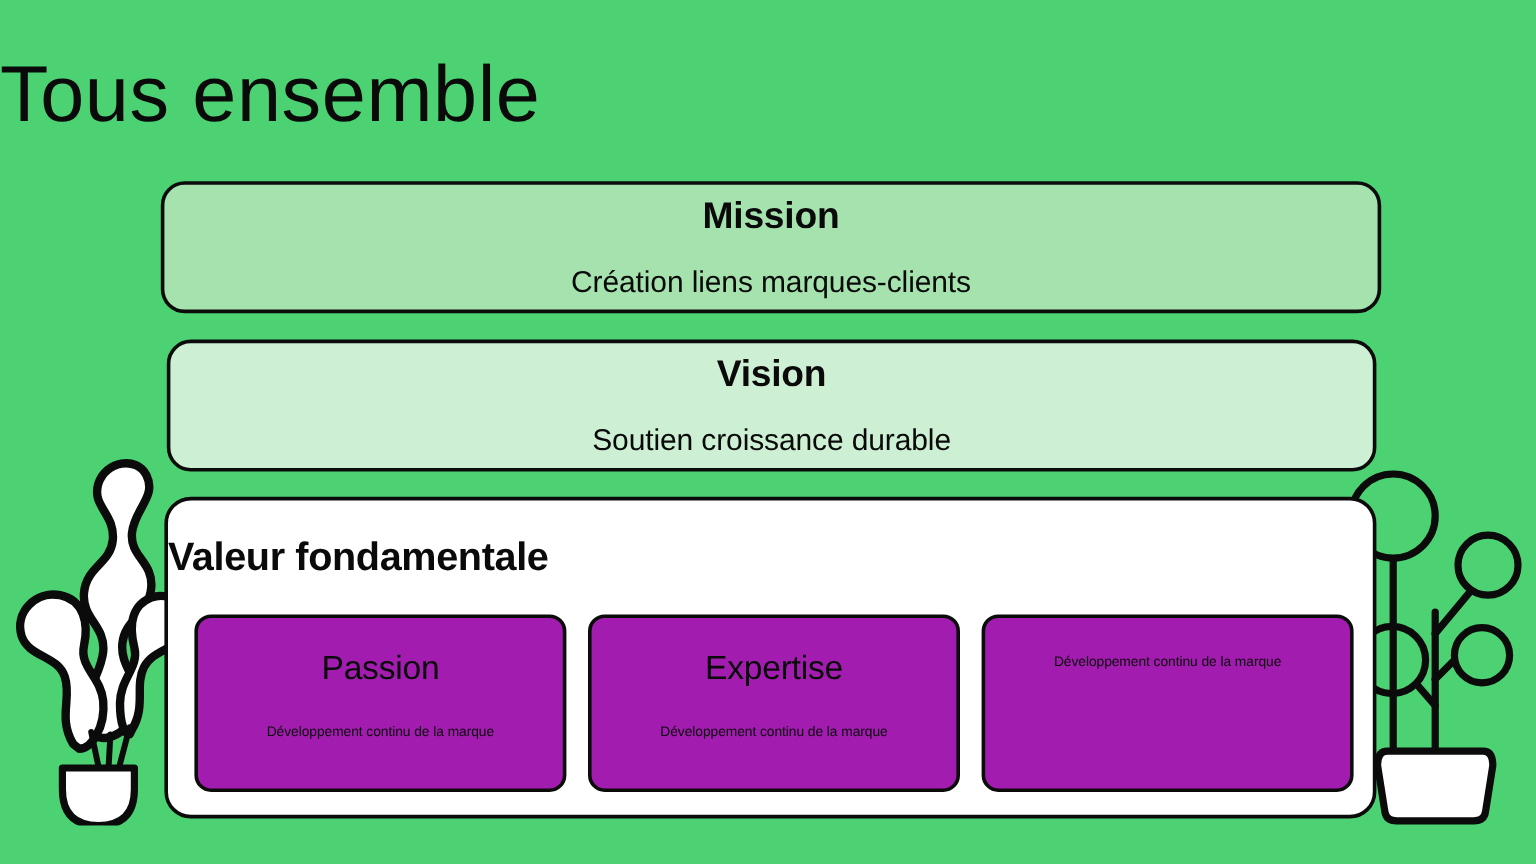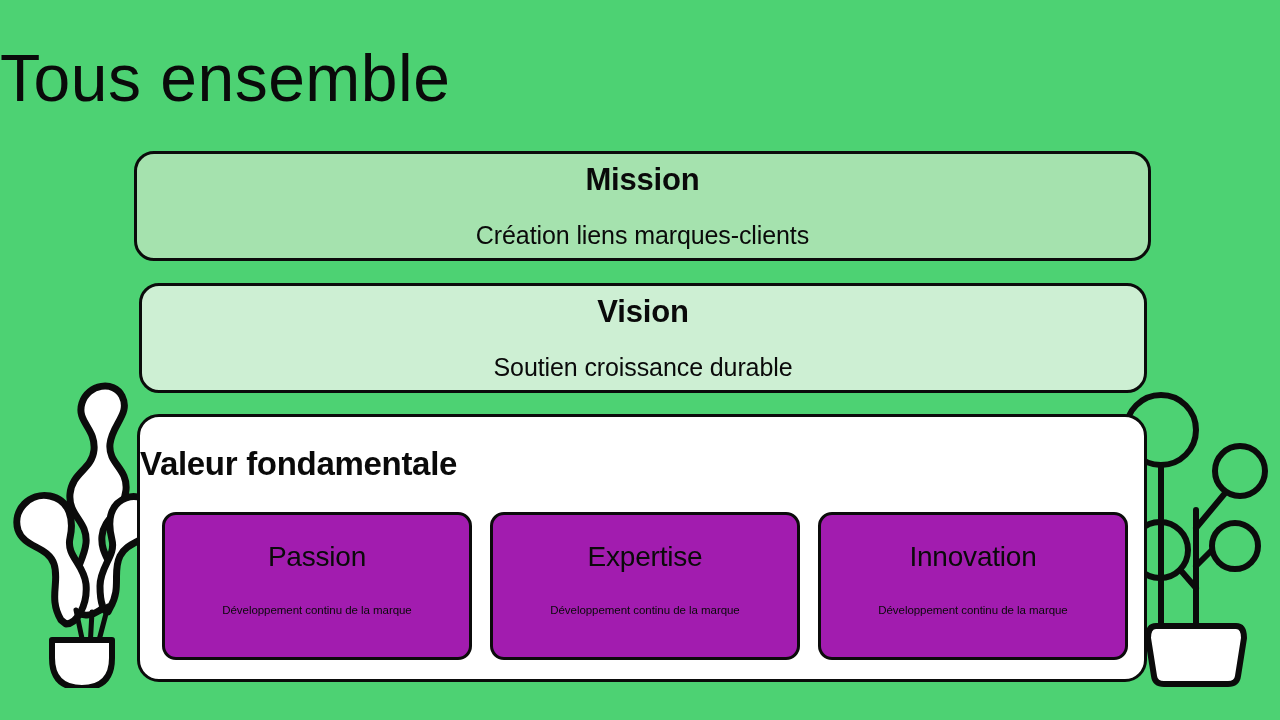--- a/index.html
+++ b/index.html
@@ -250,20 +250,19 @@
         <div class="value-title">Passion</div>
         <div class="value-desc">Développement continu de la marque</div>
       </div>
 
       <div class="value-card">
         <div class="value-title">Expertise</div>
         <div class="value-desc">Développement continu de la marque</div>
       </div>
 
       <div class="value-card">
-        <div class="value-title">Innovation</div>
         <div class="value-desc">Développement continu de la marque</div>
       </div>
 
     </div>
   </div>
 
 </div>
 
 </body></html>

